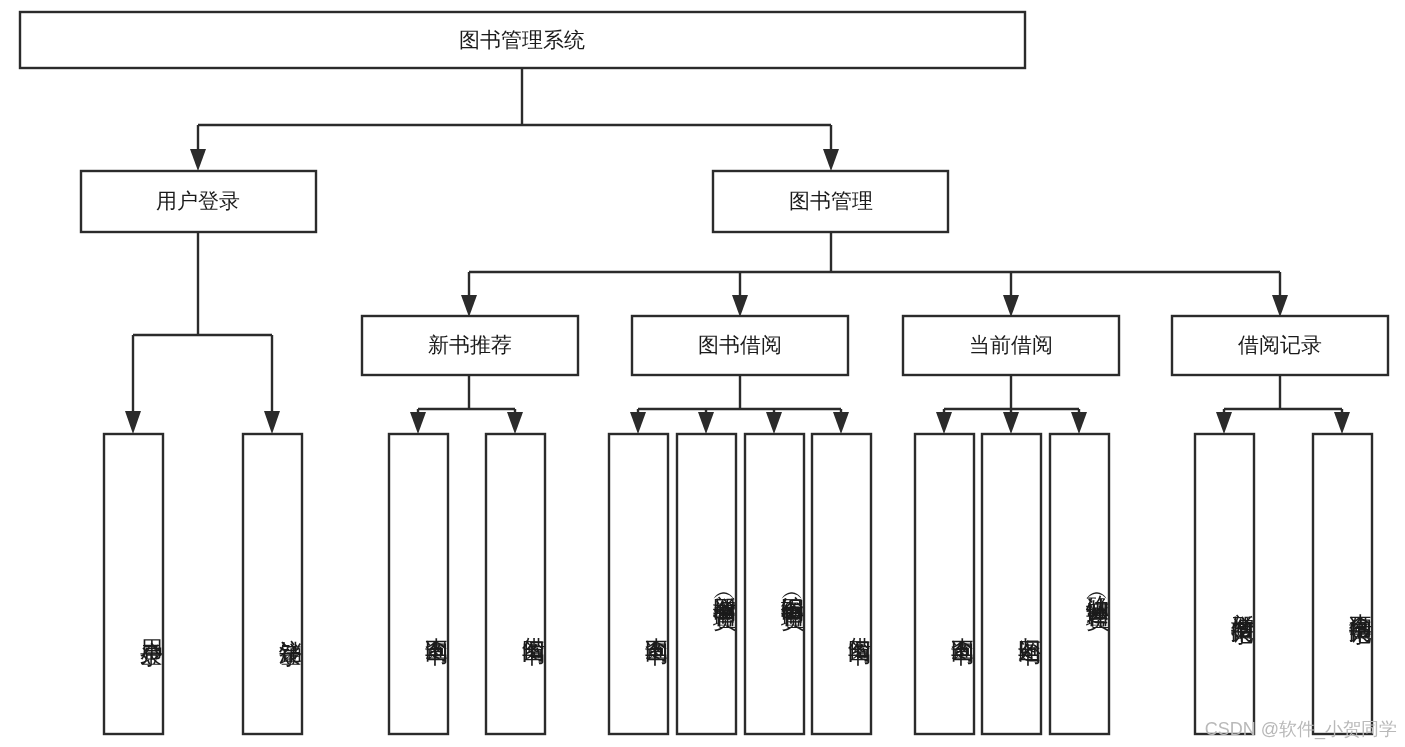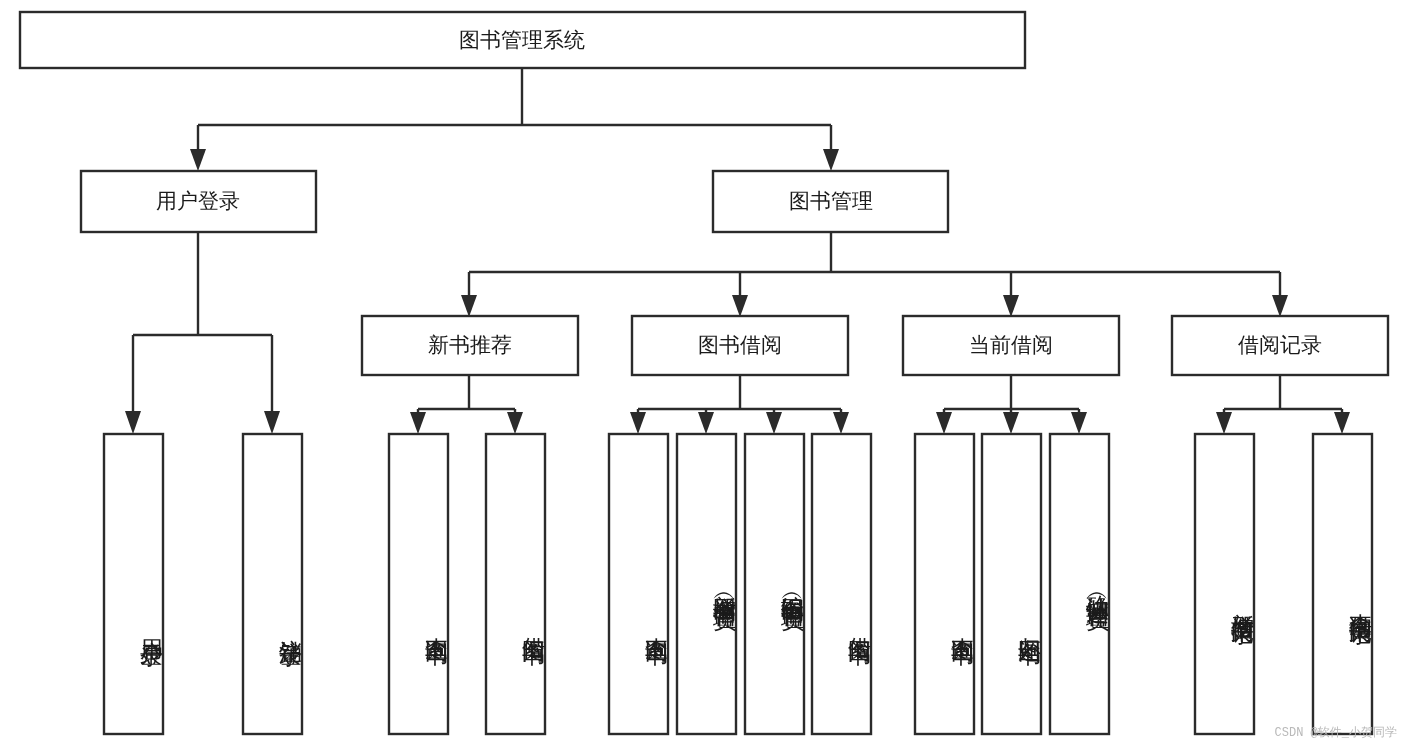--- a/index.html
+++ b/index.html
@@ -60,22 +60,22 @@
     display: flex;
     align-items: flex-start;
     justify-content: center;
     white-space: nowrap;
     pointer-events: none;
   }
   .watermark {
     position: absolute;
     right: 8px;
     bottom: 6px;
-    font-family: Liberation Mono, monospace;
-    font-size: 12px;
+    font-family: Liberation Sans, sans-serif;
+    font-size: 18px;
     color: #b9b9b9;
     white-space: nowrap;
   }
 </style>
 </head>
 <body>
 
 <div id="diagram-root">
 
   <svg class="diagram-canvas" viewBox="0 0 1405 747" xmlns="http://www.w3.org/2000/svg">

